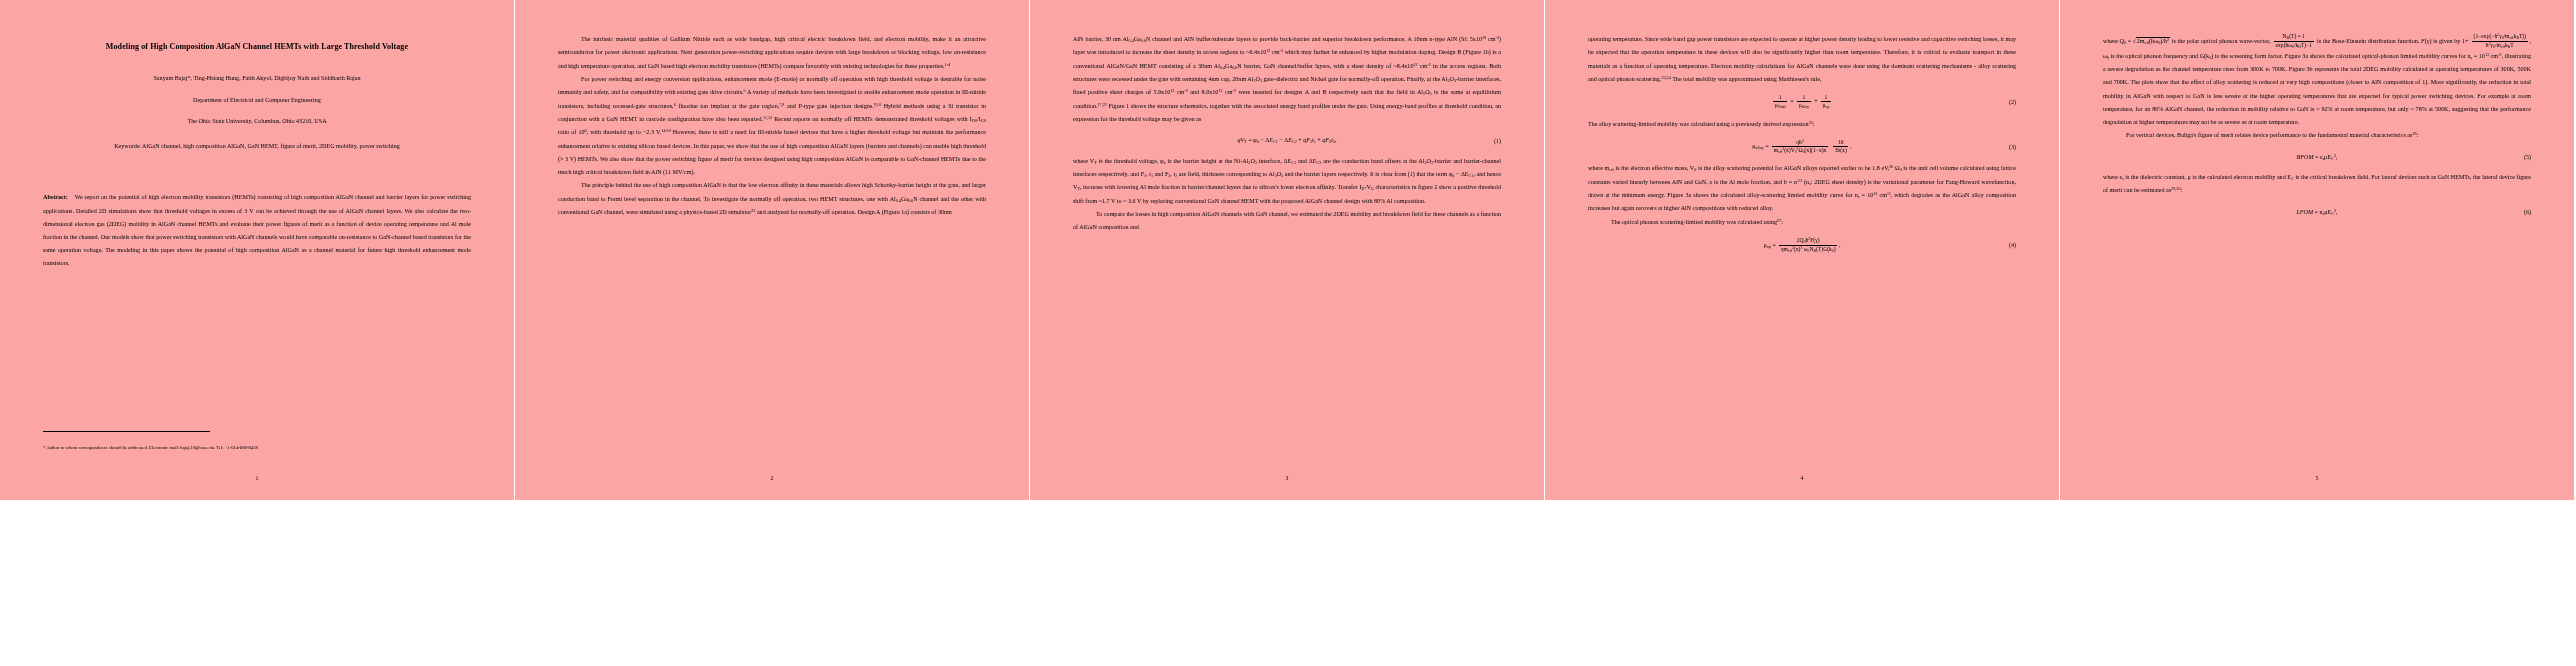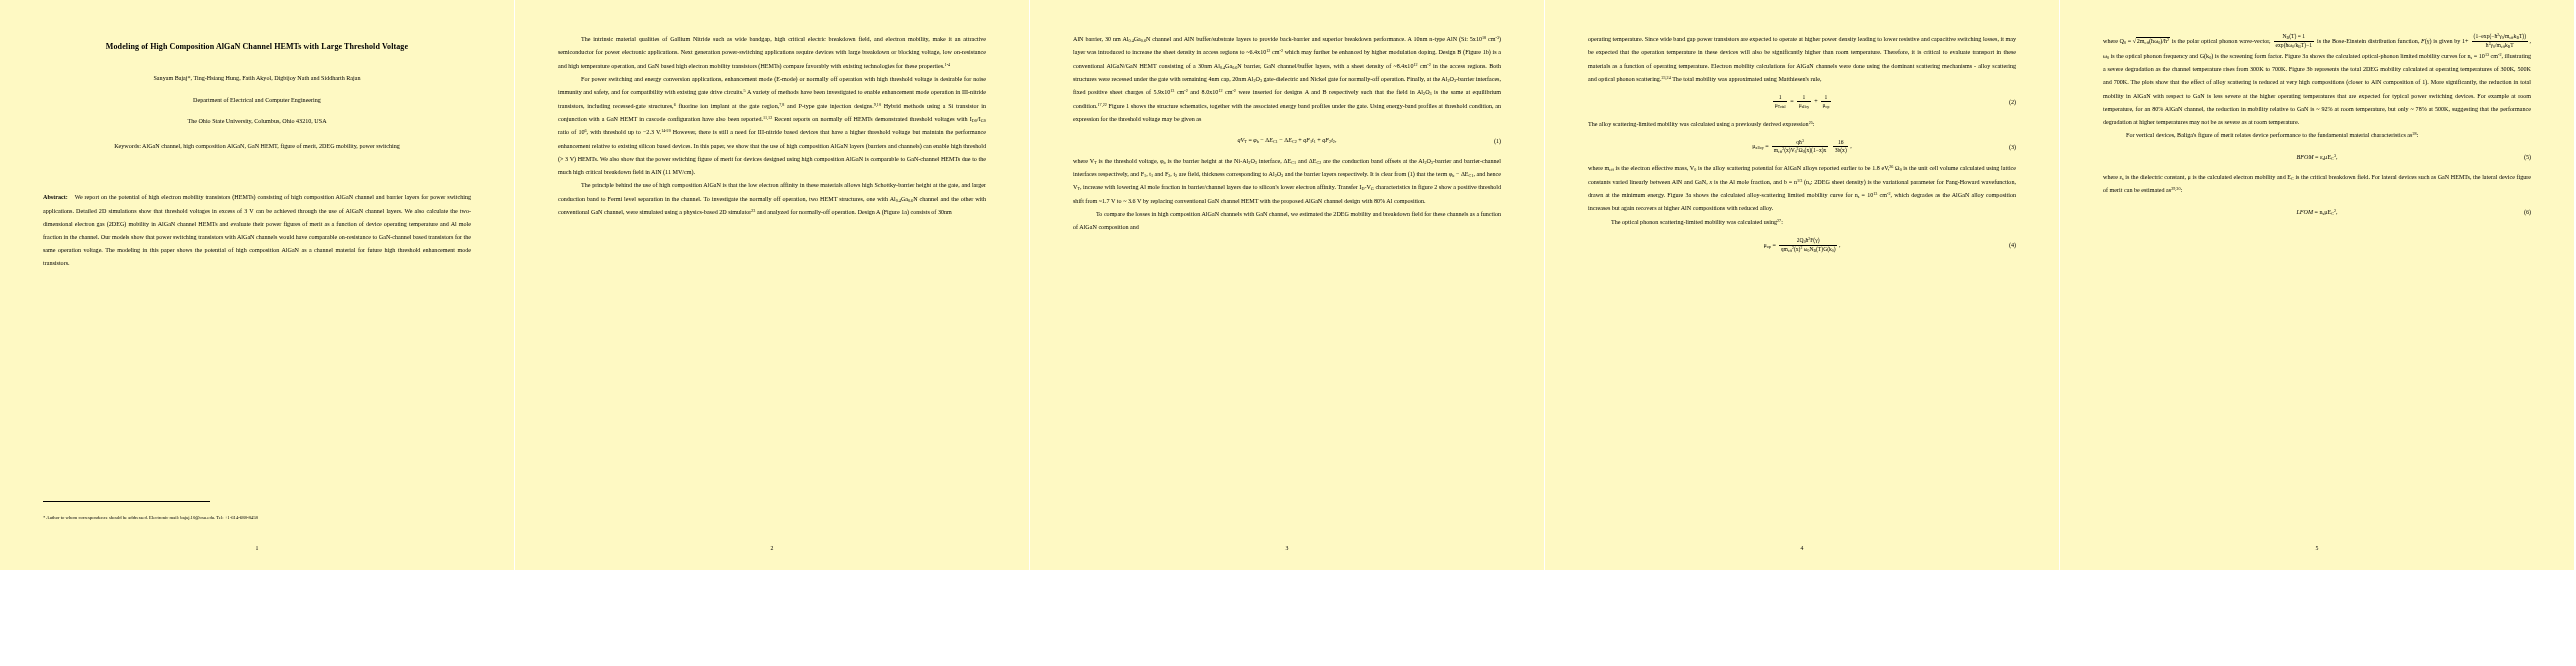--- a/index.html
+++ b/index.html
@@ -16,24 +16,24 @@
   }
   .sheet {
     display: flex;
     width: 2576px;
     height: 667px;
     box-sizing: border-box;
   }
   .page {
     position: relative;
     width: 515px;
-    height: 570px;
+    height: 500px;
     box-sizing: border-box;
     padding: 33px 43px 0 43px;
-    background: #fef9c3;
+    background: #fca5a5;
     border-right: 0.6px solid #ffffff;
   }
   .page-number {
     position: absolute;
     bottom: 19px;
     left: 0;
     width: 100%;
     text-align: center;
     font-size: 5.8px;
     color: #000;

